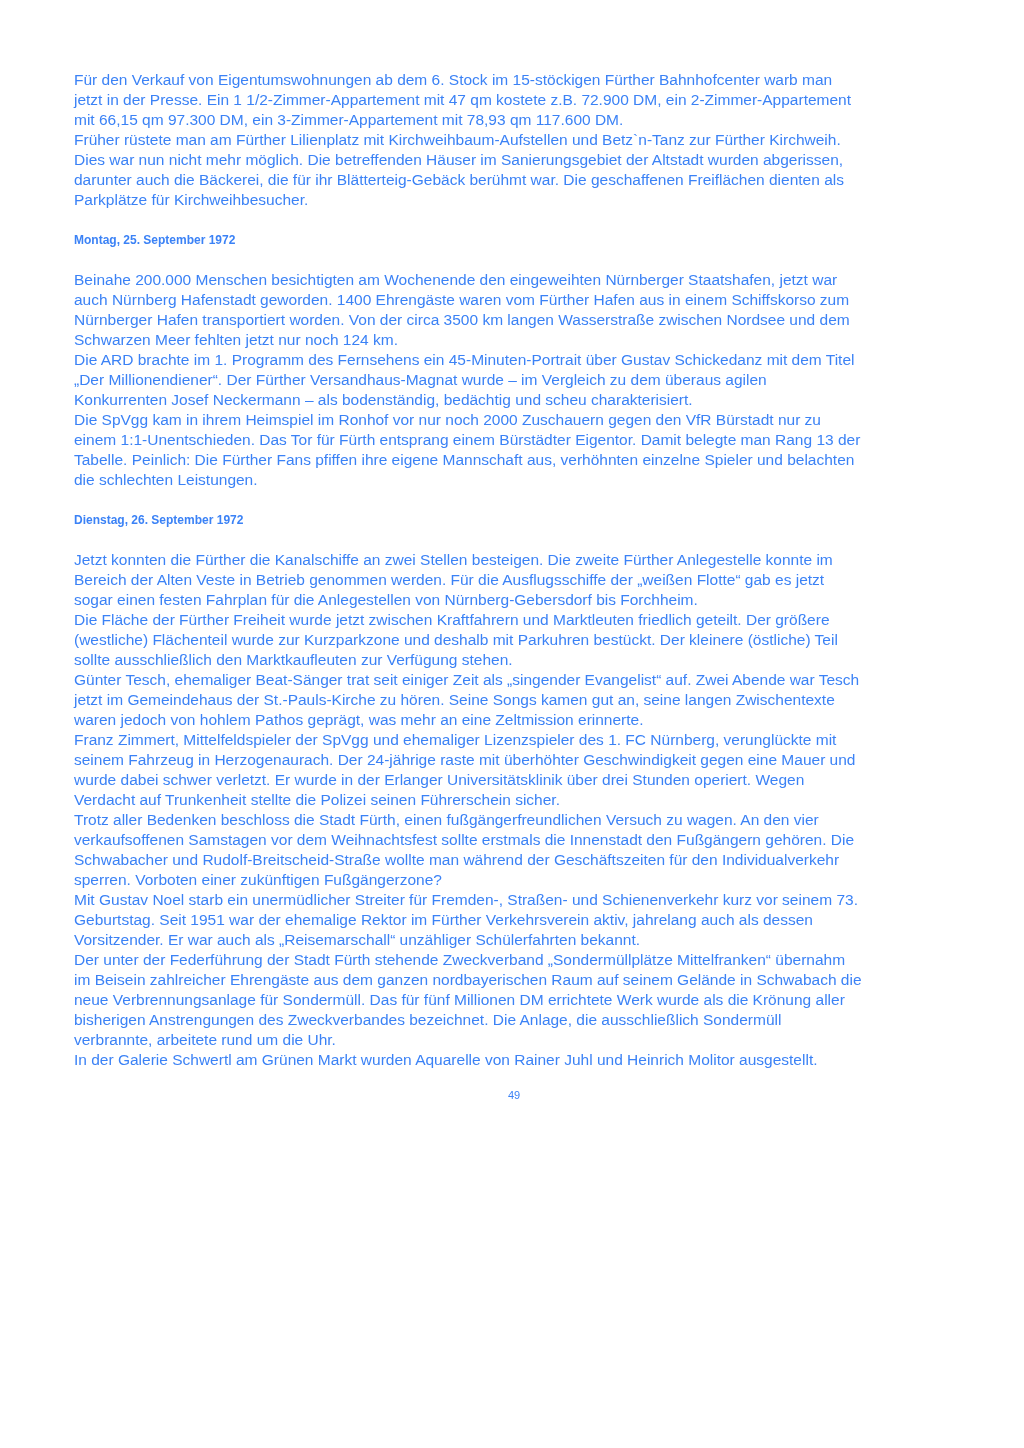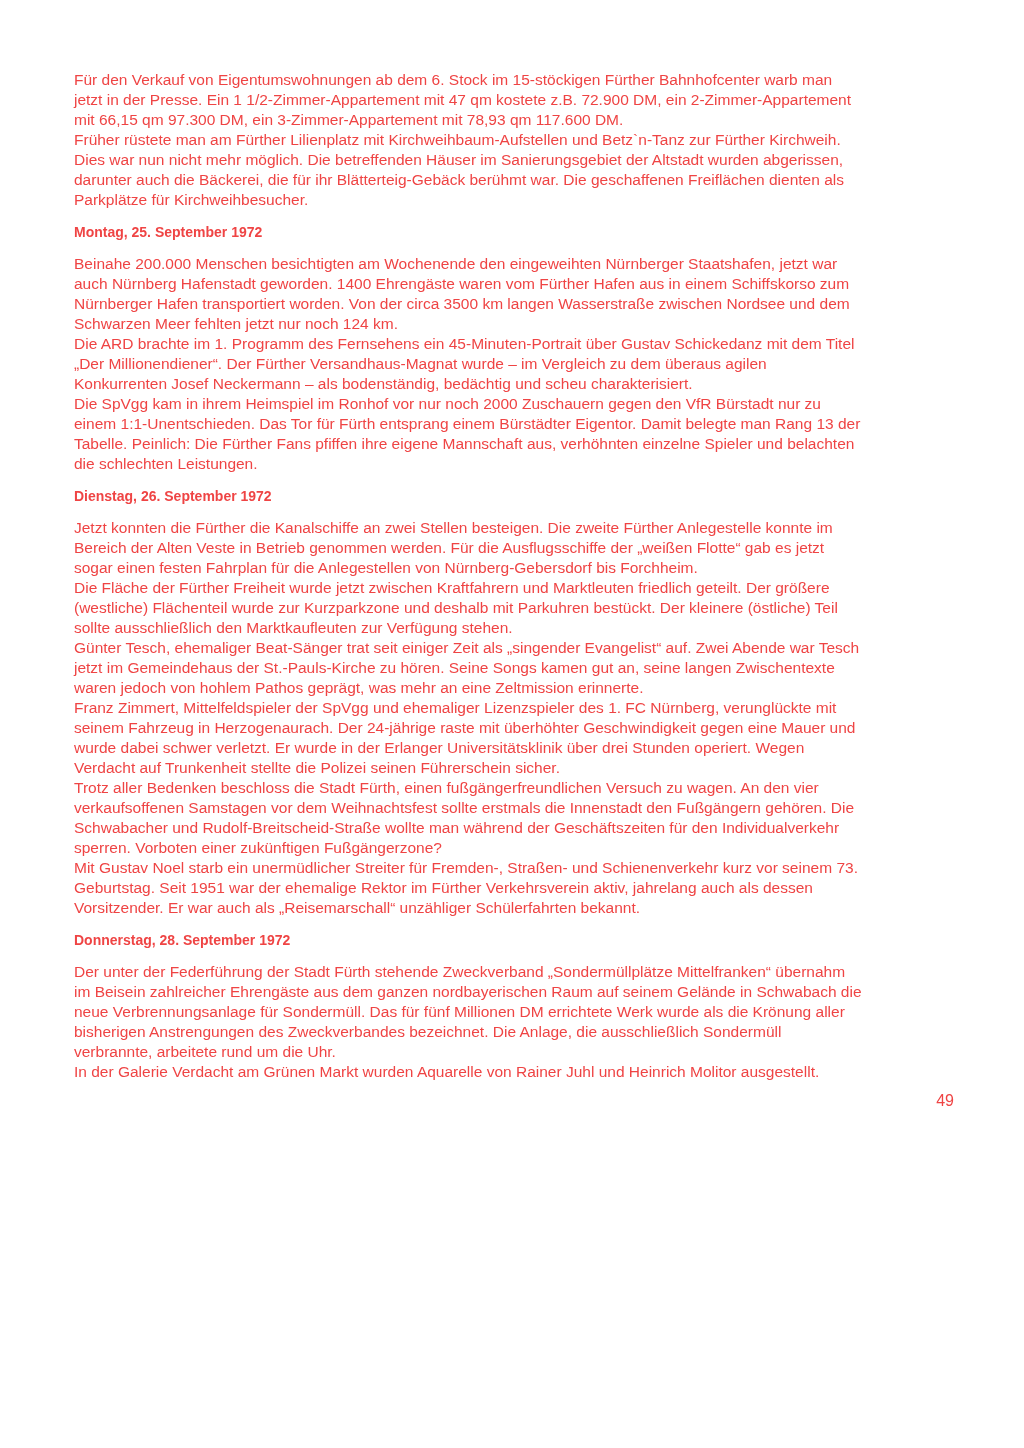--- a/index.html
+++ b/index.html
@@ -3,41 +3,41 @@
 <meta charset="utf-8">
 <style>
   html, body { margin: 0; padding: 0; background: #ffffff; }
   .page {
     position: relative;
     width: 1024px;
     height: 1448px;
     box-sizing: border-box;
     padding: 70px 70px 0 74px;
     background: #ffffff;
-    color: #ef4444;
+    color: #3b82f6;
     font-family: "Liberation Sans", sans-serif;
     font-size: 15.5px;
     line-height: 20px;
     overflow: hidden;
   }
   .para {
     margin: 0;
     white-space: pre-line; 
   }
   .heading {
-    margin: 12px 0;           
-    font-size: 14px;
+    margin: 20px 0;           
+    font-size: 12px;
     line-height: 20px;
     font-weight: bold;
     white-space: pre-line;
   }
   .page-number {
-    margin-top: 9px;
-    text-align: right;
-    font-size: 16px;
+    margin-top: 15px;
+    text-align: center;
+    font-size: 11px;
     line-height: 20px;
   }
 </style>
 </head>
 <body>
 
 <div class="page">
 
   <p class="para">Für den Verkauf von Eigentumswohnungen ab dem 6. Stock im 15-stöckigen Fürther Bahnhofcenter warb man
 jetzt in der Presse. Ein 1 1/2-Zimmer-Appartement mit 47 qm kostete z.B. 72.900 DM, ein 2-Zimmer-Appartement
@@ -76,24 +76,23 @@
 Verdacht auf Trunkenheit stellte die Polizei seinen Führerschein sicher.</p>
 
   <p class="para">Trotz aller Bedenken beschloss die Stadt Fürth, einen fußgängerfreundlichen Versuch zu wagen. An den vier
 verkaufsoffenen Samstagen vor dem Weihnachtsfest sollte erstmals die Innenstadt den Fußgängern gehören. Die
 Schwabacher und Rudolf-Breitscheid-Straße wollte man während der Geschäftszeiten für den Individualverkehr
 sperren. Vorboten einer zukünftigen Fußgängerzone?</p>
   <p class="para">Mit Gustav Noel starb ein unermüdlicher Streiter für Fremden-, Straßen- und Schienenverkehr kurz vor seinem 73.
 Geburtstag. Seit 1951 war der ehemalige Rektor im Fürther Verkehrsverein aktiv, jahrelang auch als dessen
 Vorsitzender. Er war auch als „Reisemarschall“ unzähliger Schülerfahrten bekannt.</p>
 
-  <h3 class="heading">Donnerstag, 28. September 1972</h3>
   <p class="para">Der unter der Federführung der Stadt Fürth stehende Zweckverband „Sondermüllplätze Mittelfranken“ übernahm
 im Beisein zahlreicher Ehrengäste aus dem ganzen nordbayerischen Raum auf seinem Gelände in Schwabach die
 neue Verbrennungsanlage für Sondermüll. Das für fünf Millionen DM errichtete Werk wurde als die Krönung aller
 bisherigen Anstrengungen des Zweckverbandes bezeichnet. Die Anlage, die ausschließlich Sondermüll
 verbrannte, arbeitete rund um die Uhr.</p>
-  <p class="para">In der Galerie Verdacht am Grünen Markt wurden Aquarelle von Rainer Juhl und Heinrich Molitor ausgestellt.</p>
+  <p class="para">In der Galerie Schwertl am Grünen Markt wurden Aquarelle von Rainer Juhl und Heinrich Molitor ausgestellt.</p>
 
 
   <div class="page-number">49</div>
 
 </div>
 
 </body></html>

